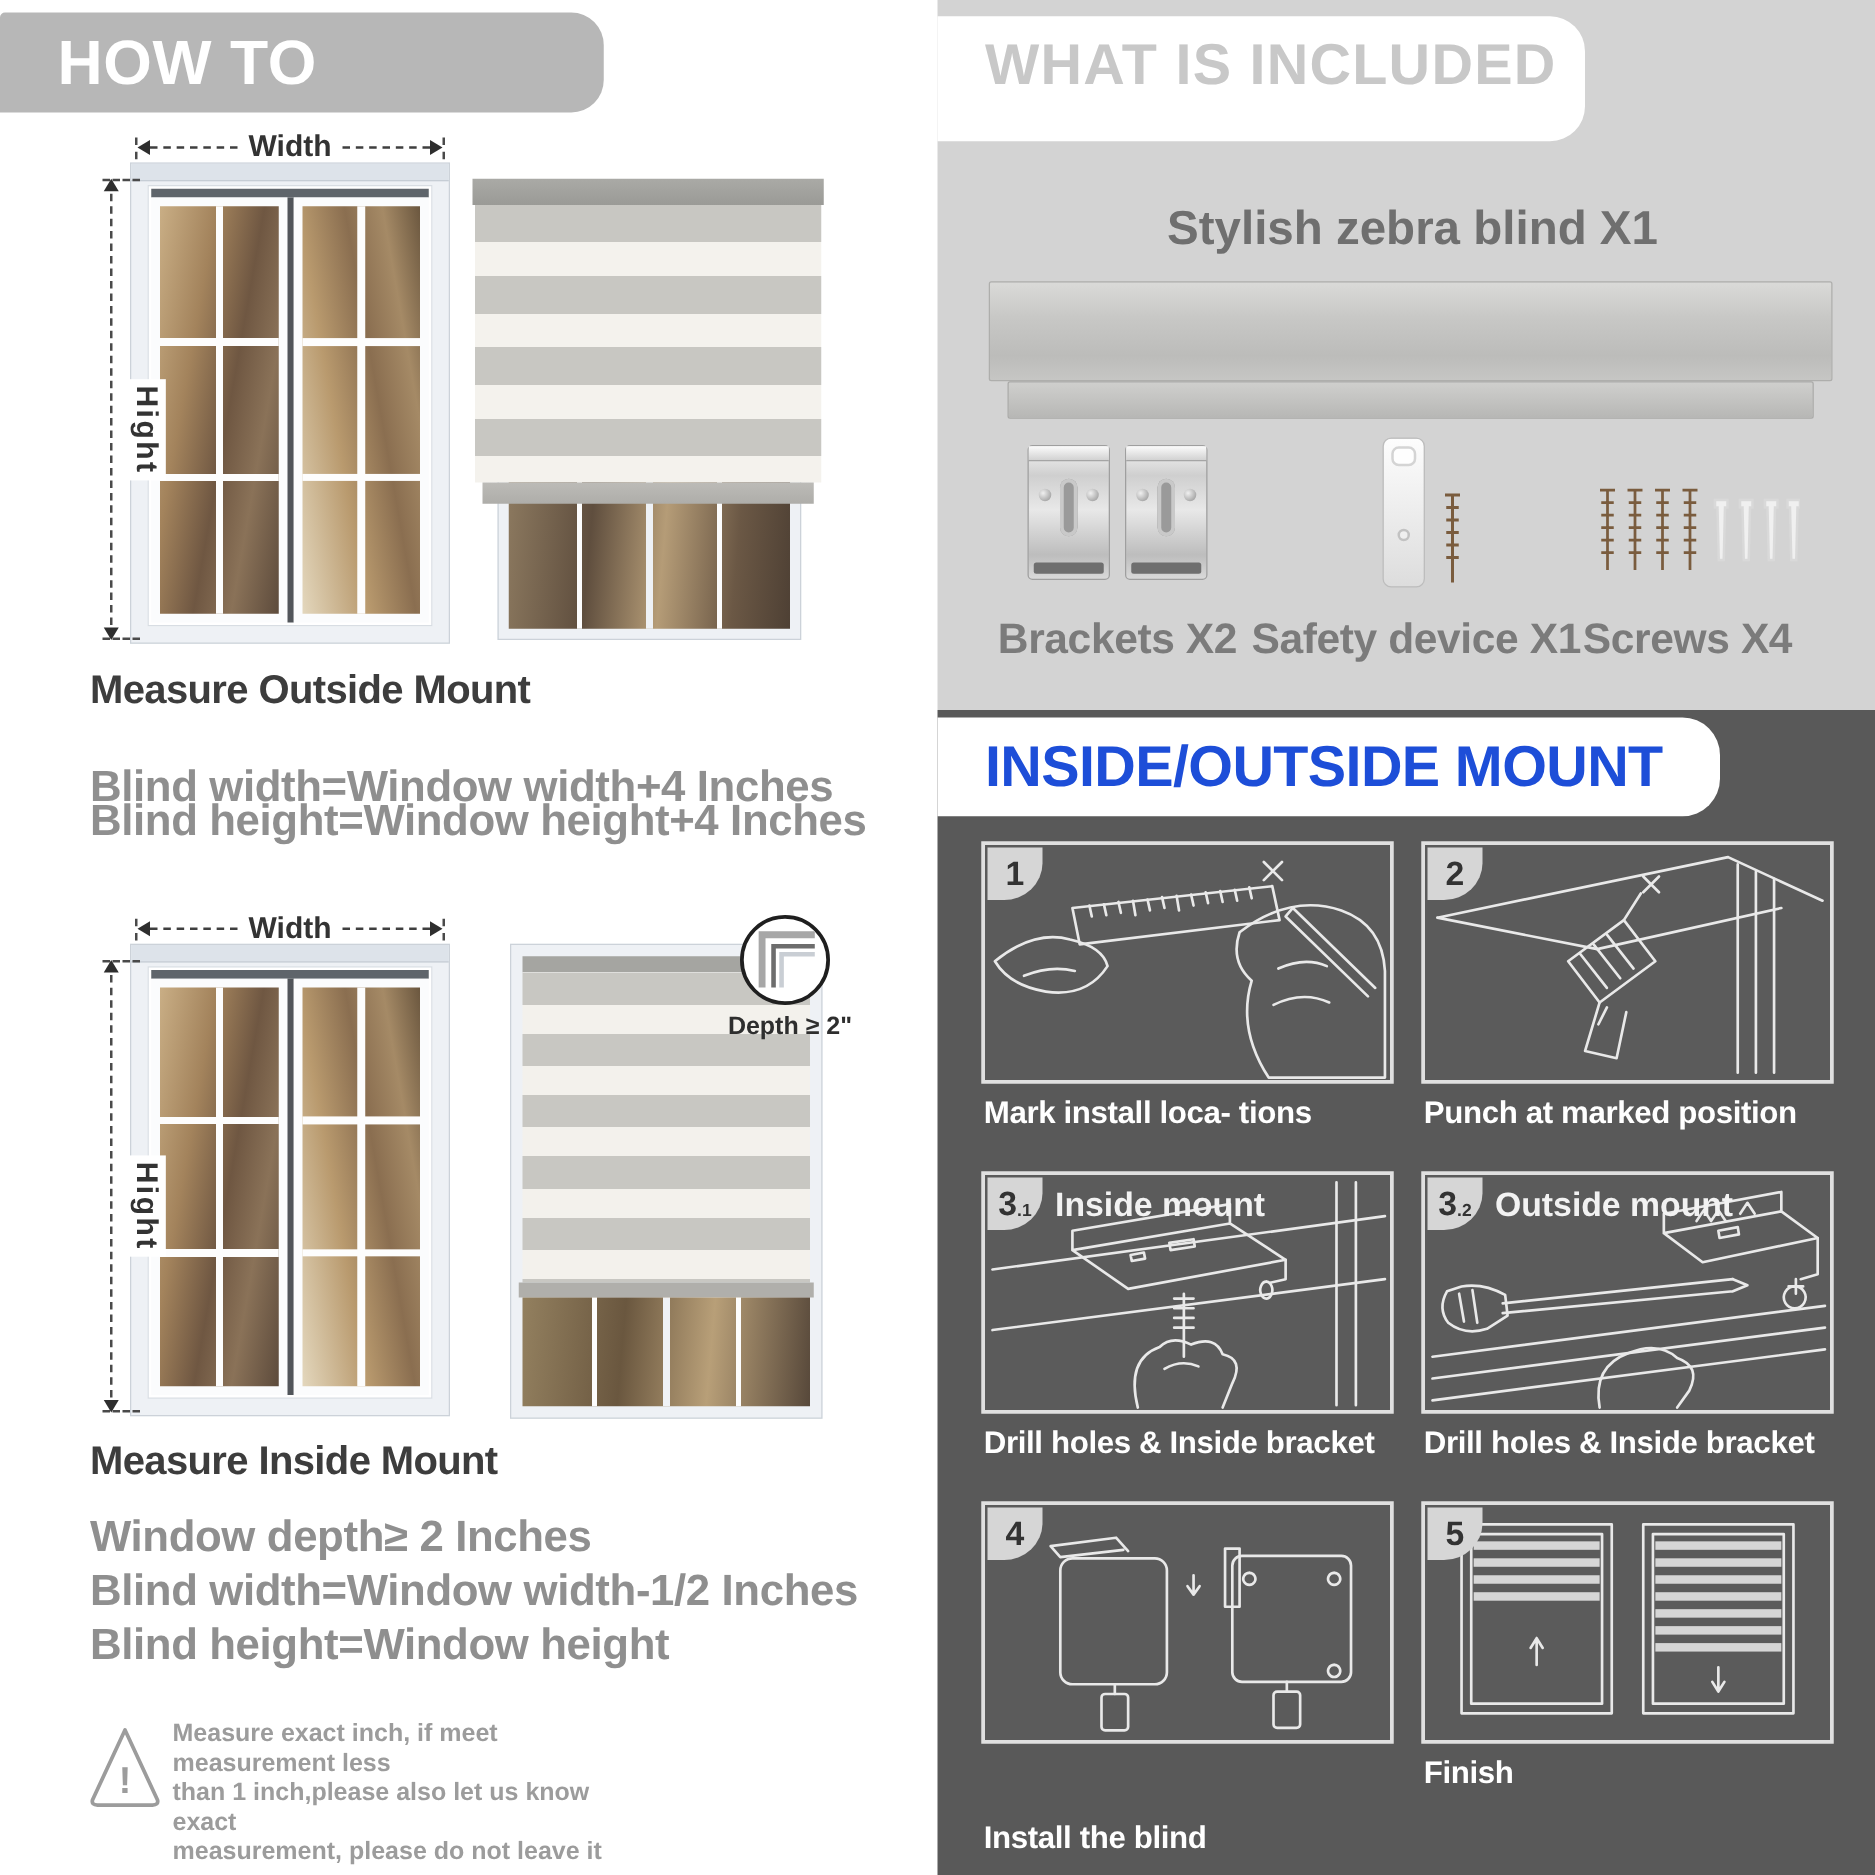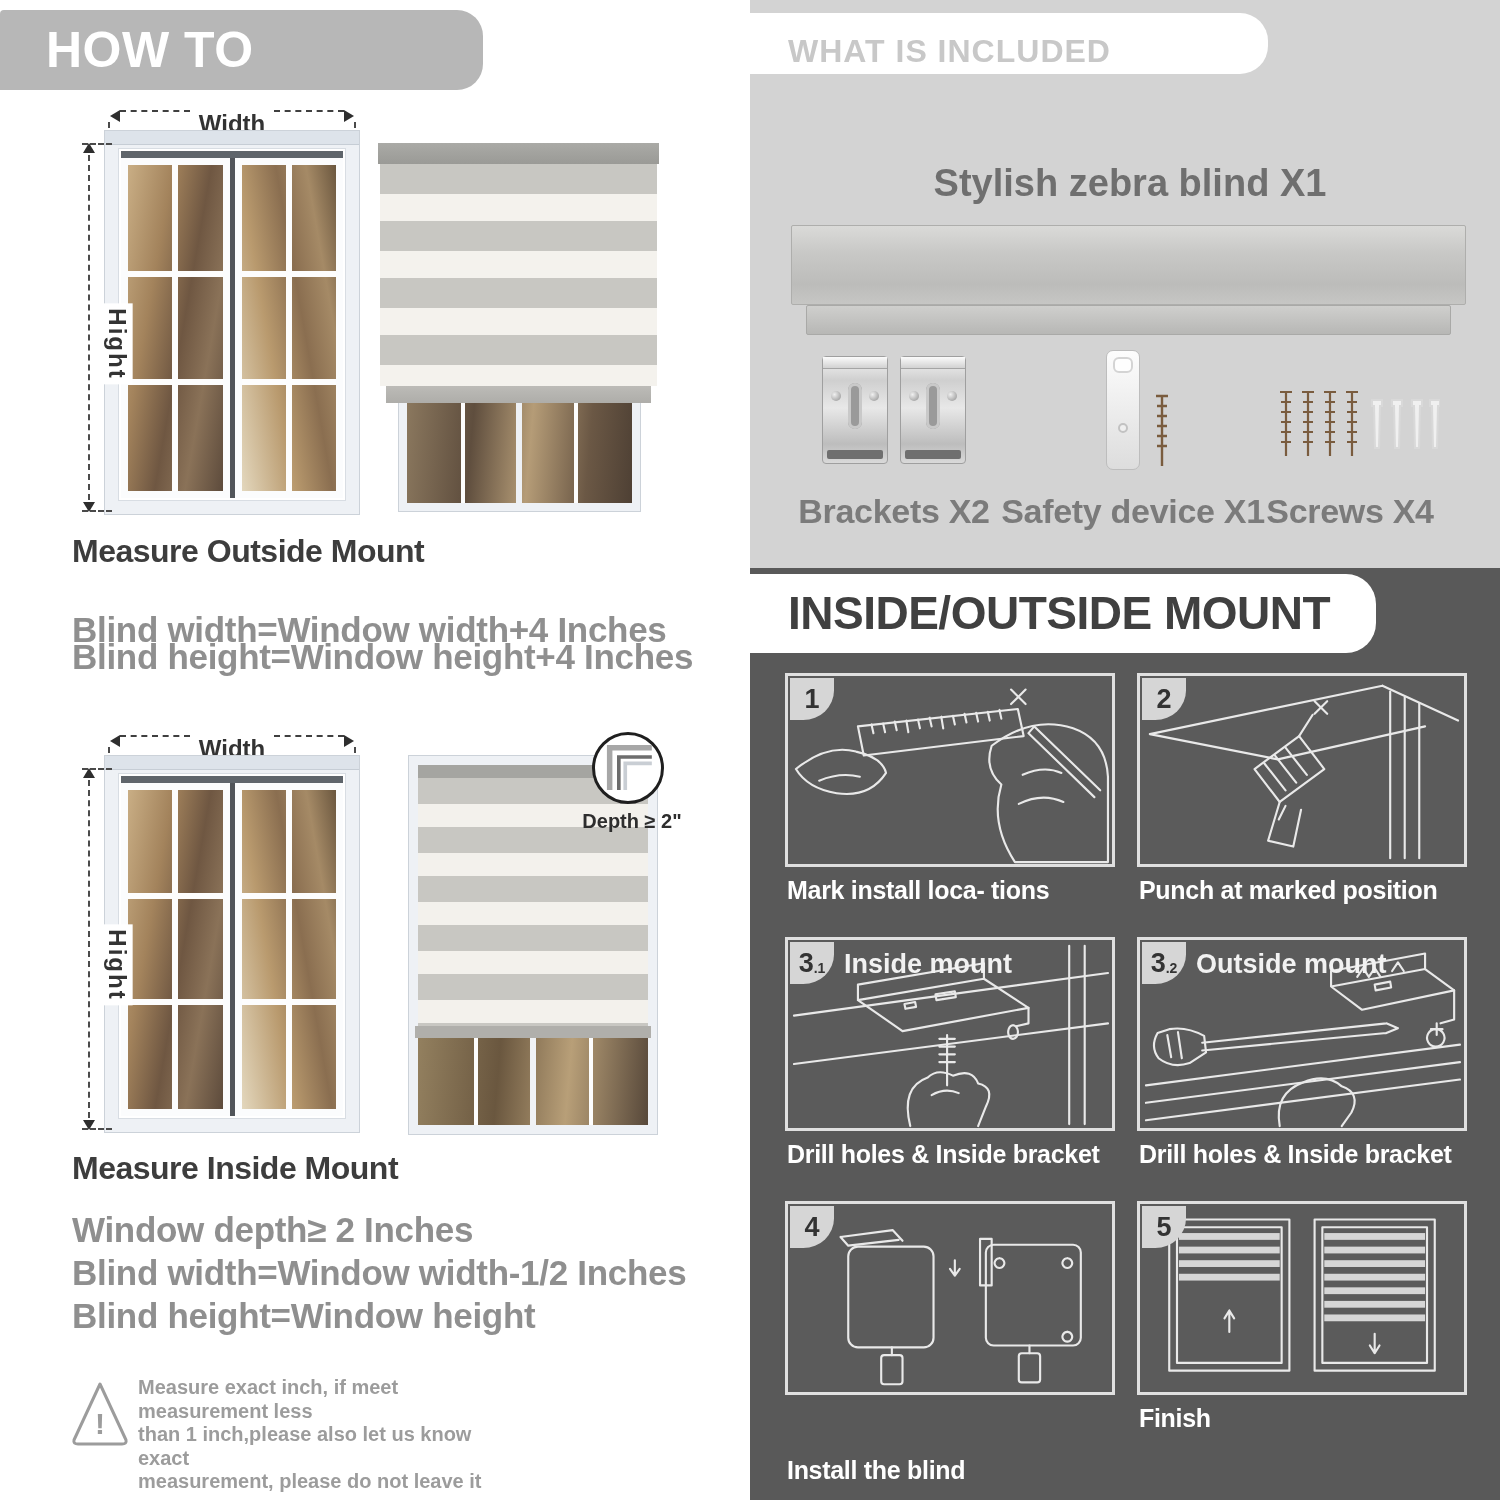--- a/index.html
+++ b/index.html
@@ -6,30 +6,30 @@
   html,body { width:1500px; height:1500px; background:#fff; overflow:hidden;
     font-family:"Liberation Sans", sans-serif; }
   .abs { position:absolute; }
   #stage { position:relative; width:1500px; height:1500px; background:#ffffff; }
 
   
   #hdr-measure { left:0; top:10px; width:483px; height:80px; background:#b7b7b7;
     border-radius:4px 26px 26px 0; color:#fff; font-size:50px; font-weight:bold;
     line-height:80px; padding-left:46px; letter-spacing:.5px; }
   #panel-included { left:750px; top:0; width:750px; height:568px; background:#d3d3d3; }
-  #hdr-included { left:750px; top:13px; width:518px; height:61px; background:#ffffff;
-    border-radius:0 28px 28px 0; color:#c8c8c8; font-size:32px; font-weight:bold;
+  #hdr-included { left:750px; top:13px; width:518px; height:100px; background:#ffffff;
+    border-radius:0 28px 28px 0; color:#c8c8c8; font-size:46px; font-weight:bold;
     line-height:77px; padding-left:38px; letter-spacing:1px; }
   #panel-mount { left:750px; top:568px; width:750px; height:932px; background:#595959; }
   #hdr-mount { left:750px; top:574px; width:626px; height:79px; background:#ffffff;
-    border-radius:0 30px 30px 0; color:#404040; font-size:46px; font-weight:bold;
+    border-radius:0 30px 30px 0; color:#1d4ed8; font-size:46px; font-weight:bold;
     line-height:79px; padding-left:38px; letter-spacing:-0.5px; }
 
   
-  .dimw { position:absolute; display:flex; height:16px; }
+  .dimw { position:absolute; display:flex; align-items:center; height:16px; }
   .dimw .tick { width:0; height:40px; border-left:2px dashed #4a4a4a; transform:translateY(12px); }
   .dimw .dash { flex:1; border-top:2px dashed #3f3f3f; height:0; }
   .dimw .arr { width:0; height:0; border:6px solid transparent; }
   .dimw .arr.l { border-right:10px solid #2e2e2e; border-left:none; }
   .dimw .arr.r { border-left:10px solid #2e2e2e; border-right:none; }
   .dimw .lbl { font-size:24px; font-weight:bold; color:#333; padding:0 9px; }
   .dimv { position:absolute; width:2px; border-left:2px dashed #4a4a4a; }
   .dimv .arr { position:absolute; left:-7px; width:0; height:0; border:6px solid transparent; }
   .dimv .arr.t { top:-2px; border-bottom:10px solid #2e2e2e; border-top:none; }
   .dimv .arr.b { bottom:-2px; border-top:10px solid #2e2e2e; border-bottom:none; }

